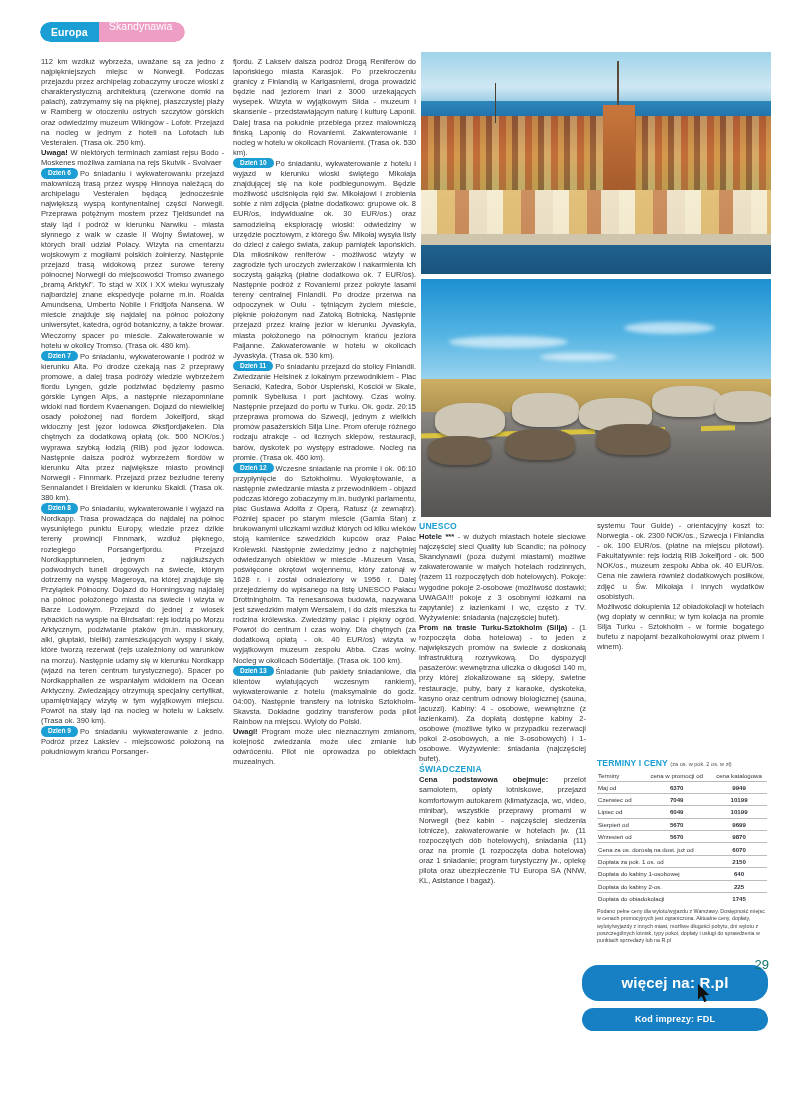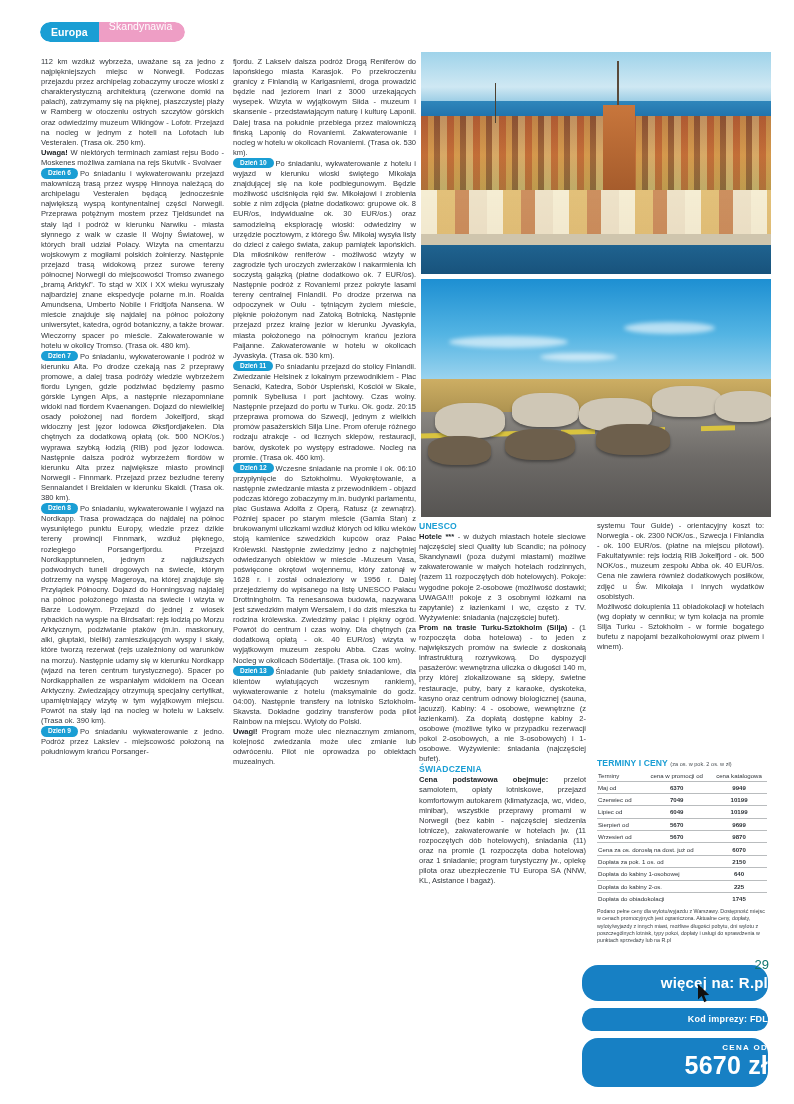--- a/index.html
+++ b/index.html
@@ -222,21 +222,21 @@
     margin-top: 4px;
     width: 170px;
   }
 
   
   .cta-wrap { position: absolute; left: 582px; top: 965px; width: 186px; }
   .cta {
     background: #1780c4;
     color: #ffffff;
     border-radius: 16px;
-    text-align: right;
+    text-align: center;
     font-weight: bold;
     margin-bottom: 7px;
   }
   .cta-more { font-size: 15px; padding: 9px 0 10px 0; letter-spacing: .2px; }
   .cta-code { font-size: 9px; padding: 6px 0 6.5px 0; letter-spacing: .2px; }
   .cta-price { padding: 5px 0 8px 0; }
   .cta-price .small { font-size: 8px; letter-spacing: 1.3px; display:block; }
   .cta-price .big { font-size: 25px; letter-spacing: .2px; display:block; line-height: 27px; }
 
   .cursor {
@@ -321,21 +321,21 @@
     <p><span class="bold">Hotele ***</span><span> - w dużych miastach hotele sieciowe najczęściej sieci Quality lub Scandic; na północy Skandynawii (poza dużymi miastami) możliwe zakwaterowanie w małych hotelach rodzinnych, (razem 11 rozpoczętych dób hotelowych). Pokoje: wygodne pokoje 2-osobowe (możliwość dostawki; UWAGA!!! pokoje z 3 osobnymi łóżkami na zapytanie) z łazienkami i wc, często z TV. Wyżywienie: śniadania (najczęściej bufet).</span></p>
     <p><span class="bold">Prom na trasie Turku-Sztokholm (Silja)</span><span> - (1 rozpoczęta doba hotelowa) - to jeden z największych promów na świecie z doskonałą infrastrukturą rozrywkową. Do dyspozycji pasażerów: wewnętrzna uliczka o długości 140 m, przy której zlokalizowane są sklepy, świetne restauracje, puby, bary z karaoke, dyskoteka, kasyno oraz centrum odnowy biologicznej (sauna, jacuzzi). Kabiny: 4 - osobowe, wewnętrzne (z łazienkami). Za dopłatą dostępne kabiny 2-osobowe (możliwe tylko w przypadku rezerwacji pokoi 2-osobowych, a nie 3-osobowych) i 1-osobowe. Wyżywienie: śniadania (najczęściej bufet).</span></p>
     <p>
         <span class="sec-head">ŚWIADCZENIA</span>
       </p>
     <p><span class="bold">Cena podstawowa obejmuje:</span><span> przelot samolotem, opłaty lotniskowe, przejazd komfortowym autokarem (klimatyzacja, wc, video, minibar), wszystkie przeprawy promami w Norwegii (bez kabin - najczęściej siedzenia lotnicze), zakwaterowanie w hotelach jw. (11 rozpoczętych dób hotelowych), śniadania (11) oraz na promie (1 rozpoczęta doba hotelowa) oraz 1 śniadanie; program turystyczny jw., opiekę pilota oraz ubezpieczenie TU Europa SA (NNW, KL, Asistance i bagaż).</span></p>
   </div>
 
   <div class="col col-4">
     <p>systemu Tour Guide) - orientacyjny koszt to: Norwegia - ok. 2300 NOK/os., Szwecja i Finlandia - ok. 100 EUR/os. (płatne na miejscu pilotowi). Fakultatywnie: rejs łodzią RIB Jokelfjord - ok. 500 NOK/os., muzeum zespołu Abba ok. 40 EUR/os. Cena nie zawiera również dodatkowych posiłków, zdjęć u Św. Mikołaja i innych wydatków osobistych.</p>
-    <p>Możliwość dokupienia 11 obiadokolacji w hotelach (wg dopłaty w cenniku; w tym kolacja na promie Silja Turku - Sztokholm - w formie bogatego bufetu z napojami bezalkoholowymi oraz piwem i winem).</p>
+    <p>Możliwość dokupienia 12 obiadokolacji w hotelach (wg dopłaty w cenniku; w tym kolacja na promie Silja Turku - Sztokholm - w formie bogatego bufetu z napojami bezalkoholowymi oraz piwem i winem).</p>
   </div>
 
   <div class="terminy">
     <div class="terminy-title"><span>TERMINY I CENY</span> <span class="sub">(za os. w pok. 2 os. w zł)</span></div>
     <table class="prices">
       <thead>
         <tr>
           <th>Terminy</th>
           <th class="num">cena w promocji od</th>
           <th class="num">cena katalogowa</th>
@@ -388,24 +388,20 @@
           <td class="num">1745</td>
         </tr>
       </tbody>
     </table>
     <div class="note">Podano pełne ceny dla wylotu/wyjazdu z Warszawy. Dostępność miejsc w cenach promocyjnych jest ograniczona. Aktualne ceny, dopłaty, wyloty/wyjazdy z innych miast, możliwe długości pobytu, dni wylotu z poszczególnych lotnisk, typy pokoi, dopłaty i usługi do sprawdzenia w punktach sprzedaży lub na R.pl</div>
   </div>
 
   <div class="cta-wrap">
     <div class="cta cta-more">więcej na: R.pl</div>
     <div class="cta cta-code">Kod imprezy: FDL</div>
-    <div class="cta cta-price">
-      <span class="small">CENA OD</span>
-      <span class="big">5670 zł</span>
-    </div>
   </div>
 
   <div class="cursor">
     <svg width="14" height="20" viewBox="0 0 14 20">
       <path d="M0 0 L0 15.5 L3.7 12.1 L6.2 18.2 L8.6 17.1 L6.1 11.2 L11.2 11.0 Z" fill="#111111"></path>
     </svg>
   </div>
 
   <div class="page-num">29</div>
 

